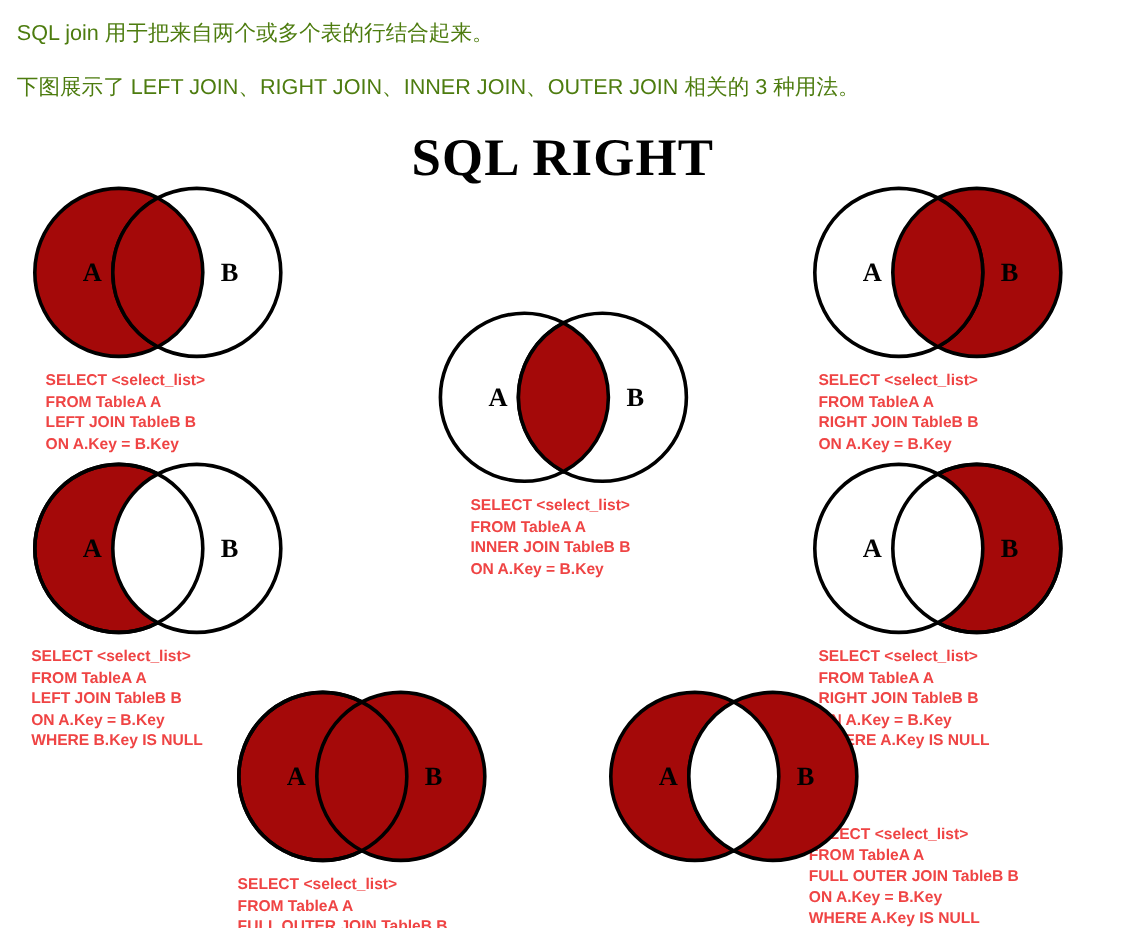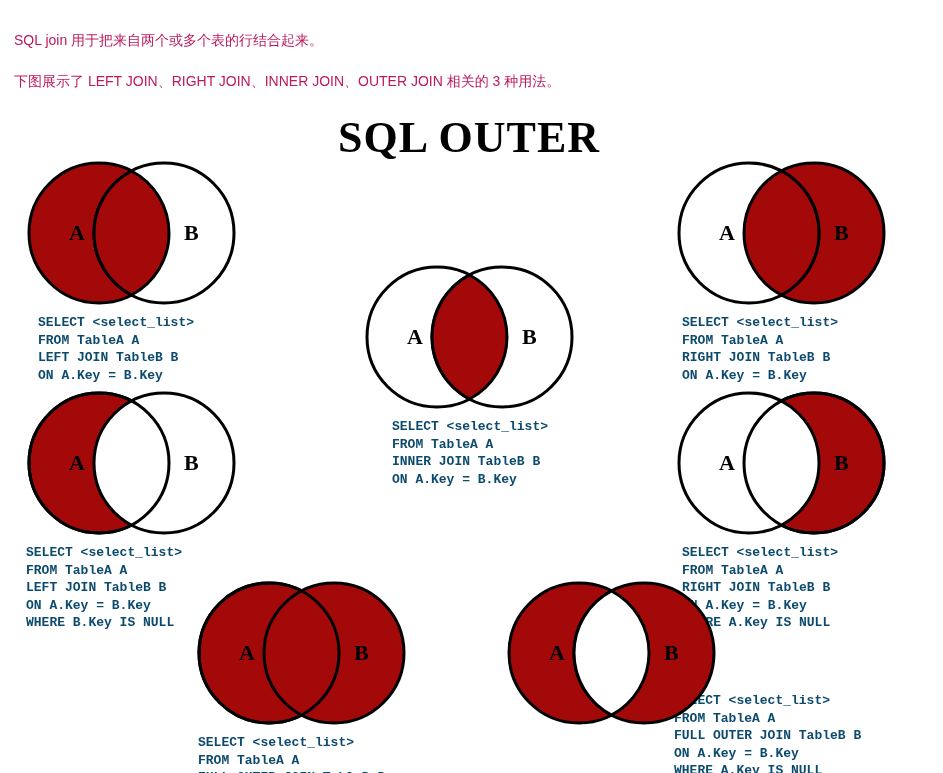--- a/index.html
+++ b/index.html
@@ -5,23 +5,23 @@
   * { box-sizing: border-box; }
   body {
     margin: 0;
     padding: 10px 14px;
     font-family: Arial, "Microsoft YaHei", sans-serif;
     background: #ffffff;
     width: 943px;
     color: #333;
   }
   .intro-line {
-    font-size: 14px;
-    color: #be185d;
-    margin: 20px 0 18px 0;
+    font-size: 18px;
+    color: #4d7c0f;
+    margin: 4px 0 18px 0;
     line-height: 1.5;
   }
   .figure {
     position: relative;
     width: 910px;
     height: 700px;
     margin: 0;
   }
   .title {
     position: absolute;
@@ -35,45 +35,45 @@
     letter-spacing: 1px;
   }
   .card {
     position: absolute;
   }
   .venn {
     position: relative;
     display: block;
   }
   .sql {
-    font-family: Liberation Mono, monospace;
+    font-family: Liberation Sans, sans-serif;
     font-weight: bold;
     font-size: 13px;
     line-height: 1.35;
-    color: #0c4a6e;
+    color: #ef4444;
     white-space: pre;
     margin-top: 6px;
   }
   .watermark {
     position: absolute;
     right: 8px;
     bottom: 6px;
     font-size: 12px;
     color: rgba(120,120,120,0.45);
     font-family: Arial, sans-serif;
   }
 </style>
 </head>
 <body>
 
 <p class="intro-line">SQL join 用于把来自两个或多个表的行结合起来。</p>
 <p class="intro-line">下图展示了 LEFT JOIN、RIGHT JOIN、INNER JOIN、OUTER JOIN 相关的 3 种用法。</p>
 
 <div class="figure">
-  <div class="title">SQL OUTER</div>
+  <div class="title">SQL RIGHT</div>
 
   <div class="card" style="left:0px; top:48px;">
     <svg class="venn" width="235" height="150" viewBox="0 0 235 150">
       <circle cx="85" cy="75" r="70" fill="#a40909" stroke="#000" stroke-width="3"></circle>
       <circle cx="150" cy="75" r="70" fill="#ffffff" stroke="#000" stroke-width="3"></circle>
       <path d="M117.5 13 A70 70 0 0 0 117.5 137 A70 70 0 0 0 117.5 13 Z" fill="#a40909" stroke="#000" stroke-width="3"></path>
       <text x="55" y="82" font-family="Times New Roman" font-weight="bold" font-size="22">A</text>
       <text x="170" y="82" font-family="Times New Roman" font-weight="bold" font-size="22">B</text>
     </svg>
     <div class="sql" style="margin-left:24px;">SELECT &lt;select_list&gt;

